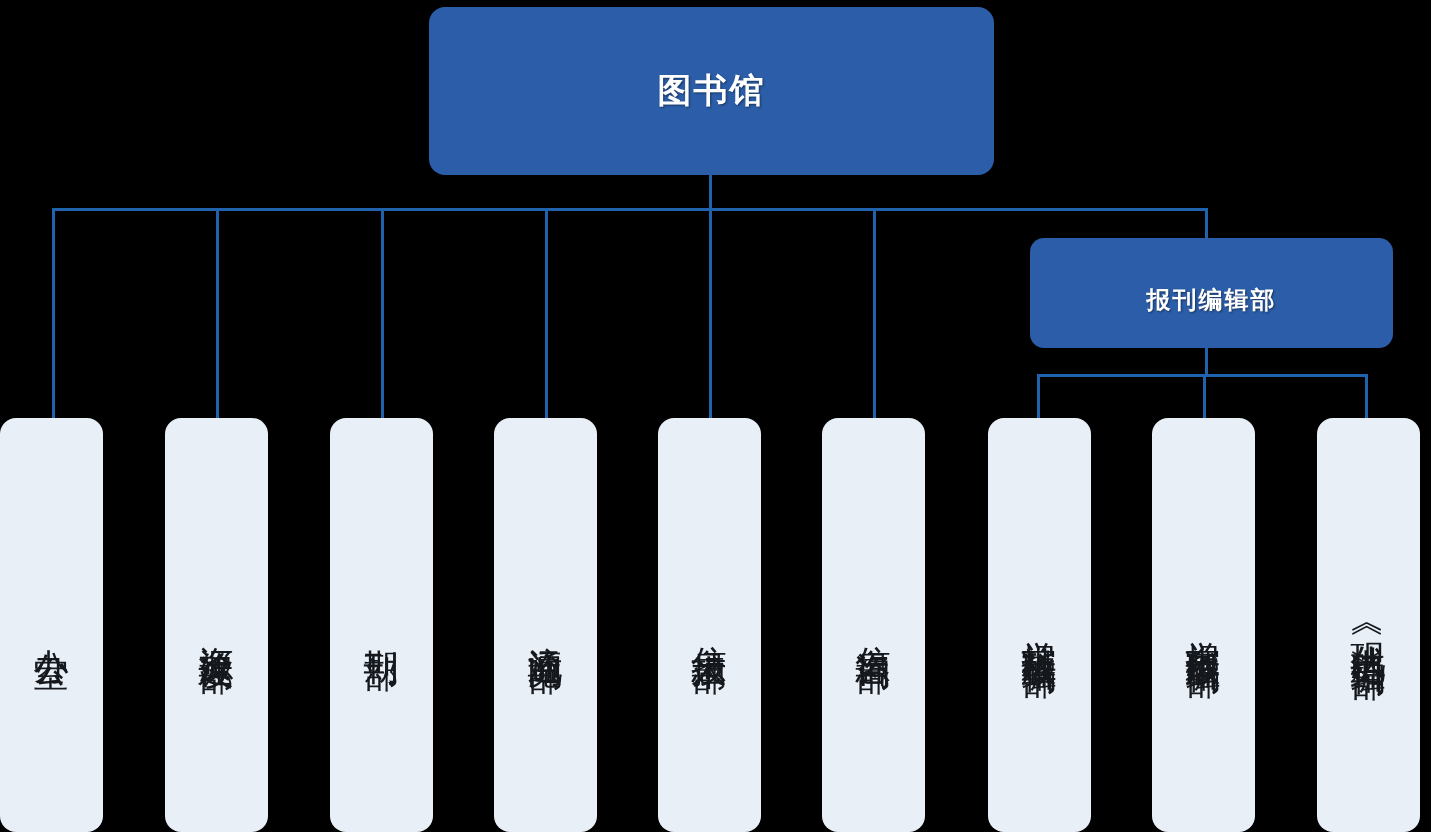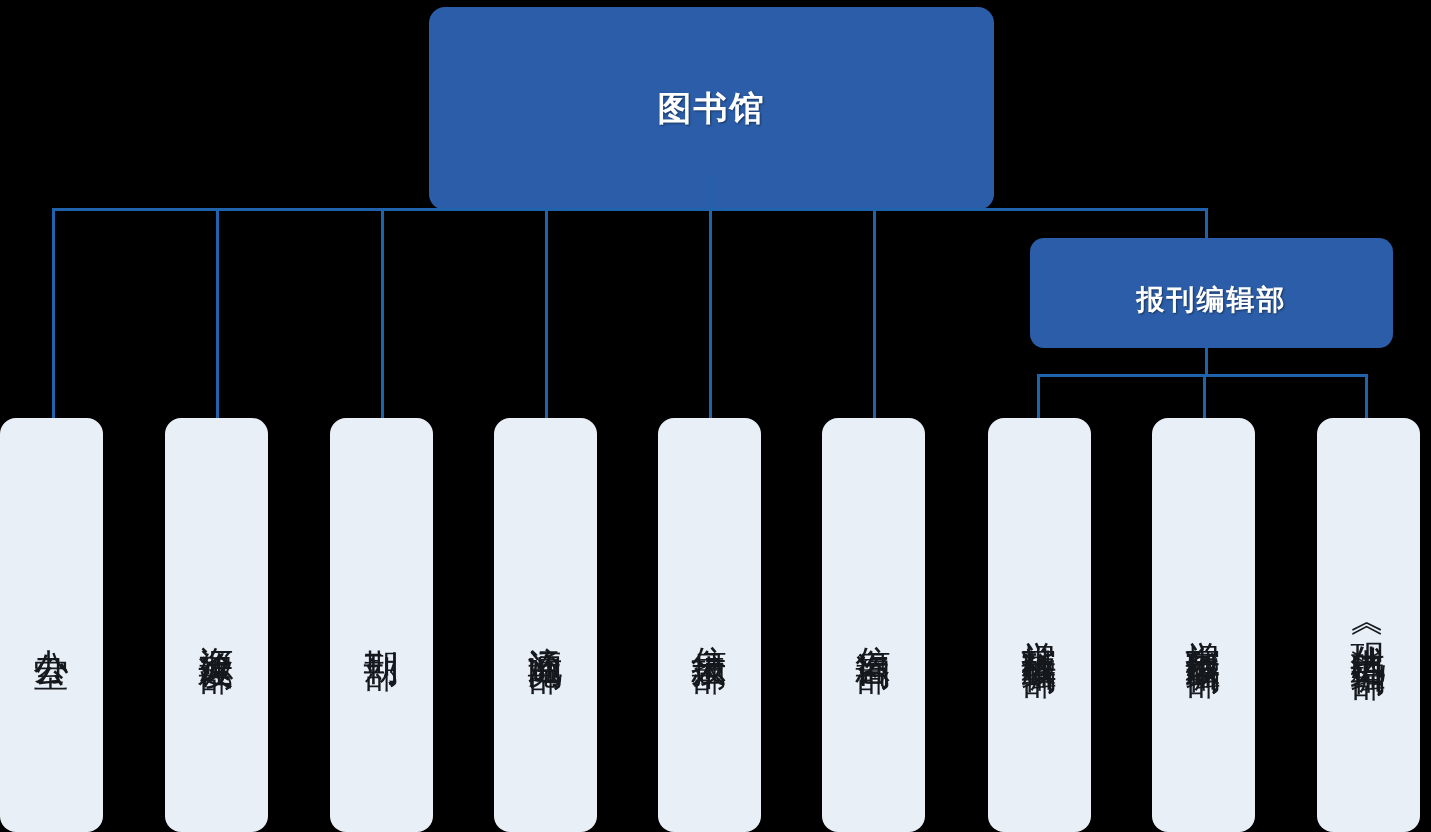--- a/index.html
+++ b/index.html
@@ -49,21 +49,21 @@
     text-shadow: 1px 1px 2px rgba(0,0,0,0.45);
     white-space: nowrap;
   }
 
   .node-branch {
     background: #2b5da8;
     color: #ffffff;
     border-radius: 14px;
   }
   .node-branch .node-label {
-    font-size: 28px;
+    font-size: 24px;
     font-weight: bold;
     letter-spacing: 2px;
     text-shadow: 1px 1px 2px rgba(0,0,0,0.45);
     white-space: nowrap;
     margin-top: 13px;
   }
 
   .node-leaf {
     background: #e9eff7;
     color: #15181c;
@@ -79,21 +79,21 @@
     letter-spacing: 3px;
     white-space: nowrap;
     text-align: center;
   }
 </style>
 </head>
 <body>
 
 <div id="chart-root">
 
-  <div class="node node-root" style="left:429px; top:7px; width:565px; height:203px;">
+  <div class="node node-root" style="left:429px; top:7px; width:565px; height:168px;">
     <span class="node-label">图书馆</span>
   </div>
 
   <div class="conn conn-v" style="left:709px; top:175px; width:3px; height:36px;"></div>
 
   <div class="conn conn-h" style="left:52px; top:208px; width:1156px; height:3px;"></div>
 
   <div class="conn conn-v" style="left:52px;  top:208px; height:212px;"></div>
   <div class="conn conn-v" style="left:216px; top:208px; height:212px;"></div>
   <div class="conn conn-v" style="left:381px; top:208px; height:212px;"></div>

